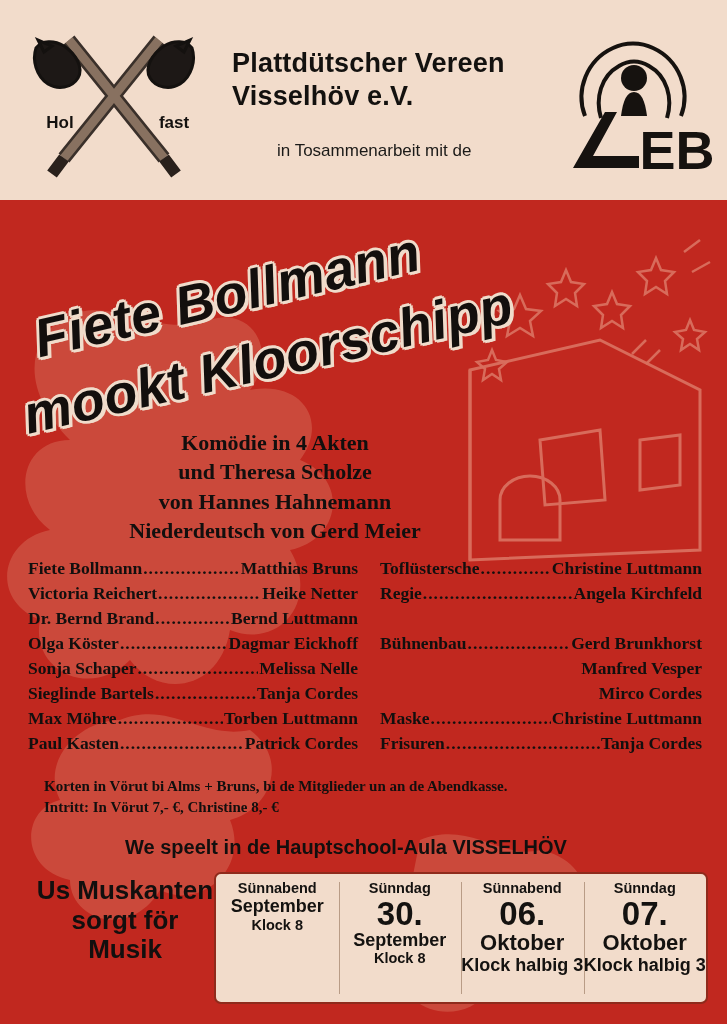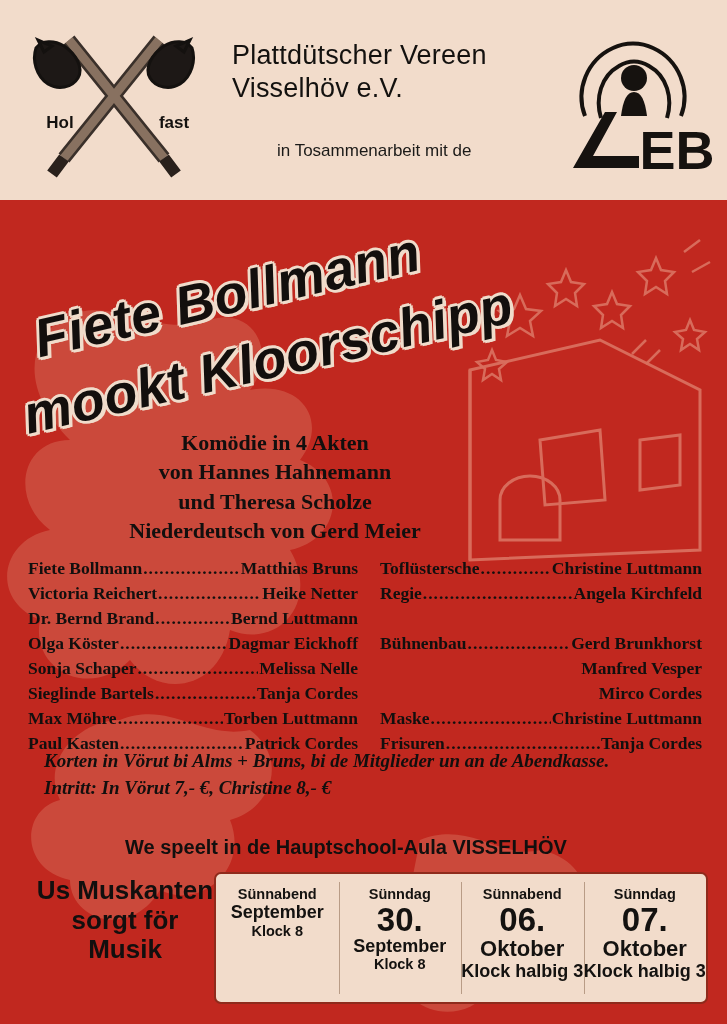--- a/index.html
+++ b/index.html
@@ -27,24 +27,24 @@
     background: #f2dccb;
   }
   .logo-left {
     position: absolute;
     left: 14px; top: 18px;
     width: 200px; height: 160px;
   }
   .logo-left svg { display:block; }
   .club-title {
     position: absolute;
-    left: 232px; top: 39px;
+    left: 232px; top: 47px;
     width: 350px;
     color: #13110f;
-    font-weight: normal;
+    font-weight: bold;
     font-size: 27px;
     line-height: 1.22;
     letter-spacing: .2px;
   }
   .club-sub {
     position: absolute;
     left: 277px; top: 141px;
     color: #1b1a18;
     font-size: 17px;
     font-weight: normal;
@@ -135,28 +135,27 @@
     white-space: nowrap;
     letter-spacing: 1px;
     margin: 0 1px;
   }
   .cast .person { flex: 0 0 auto; }
   .cast .row.spacer { height: 25px; }
 
   
   .tickets {
     position: absolute;
-    left: 44px; top: 548px;
+    left: 44px; top: 576px;
     width: 660px;
     color: #120f0e;
     font-family: "Liberation Serif", serif;
     font-weight: bold;
-    font-size: 19px;
+    font-size: 15px;
     line-height: 1.42;
-    font-style: italic;
   }
 
   .venue {
     position: absolute;
     left: 0; top: 636px;
     width: 632px;
     text-align: center;
     padding-left: 60px;
     box-sizing: border-box;
     color: #120f0e;
@@ -185,21 +184,21 @@
     background: #f2dccb;
     border: 2px solid #8f2b1c;
     border-radius: 7px;
     display: flex;
   }
   .date-cell {
     flex: 1 1 0;
     position: relative;
     text-align: center;
     color: #141210;
-    padding-top: 12px;
+    padding-top: 6px;
     box-sizing: border-box;
   }
   .date-cell + .date-cell::before {
     content: "";
     position: absolute;
     left: 0; top: 8px; bottom: 8px;
     width: 1px;
     background: #b99c86;
   }
   .date-cell .dow {
@@ -304,22 +303,22 @@
       </g>
     </svg>
 
     <div class="title-wrap">
       <div class="title-line l1">Fiete Bollmann</div>
       <div class="title-line l2">mookt Kloorschipp</div>
     </div>
 
     <div class="credits">
       <div>Komödie in 4 Akten</div>
+      <div>und Theresa Scholze</div>
       <div>von Hannes Hahnemann</div>
-      <div>und Theresa Scholze</div>
       <div>Niederdeutsch von Gerd Meier</div>
     </div>
 
     <div class="cast left">
       <div class="row">
         <span class="role">Fiete Bollmann</span>
         <span class="dots">..........................................</span>
         <span class="person">Matthias Bruns</span>
       </div>
       <div class="row">

